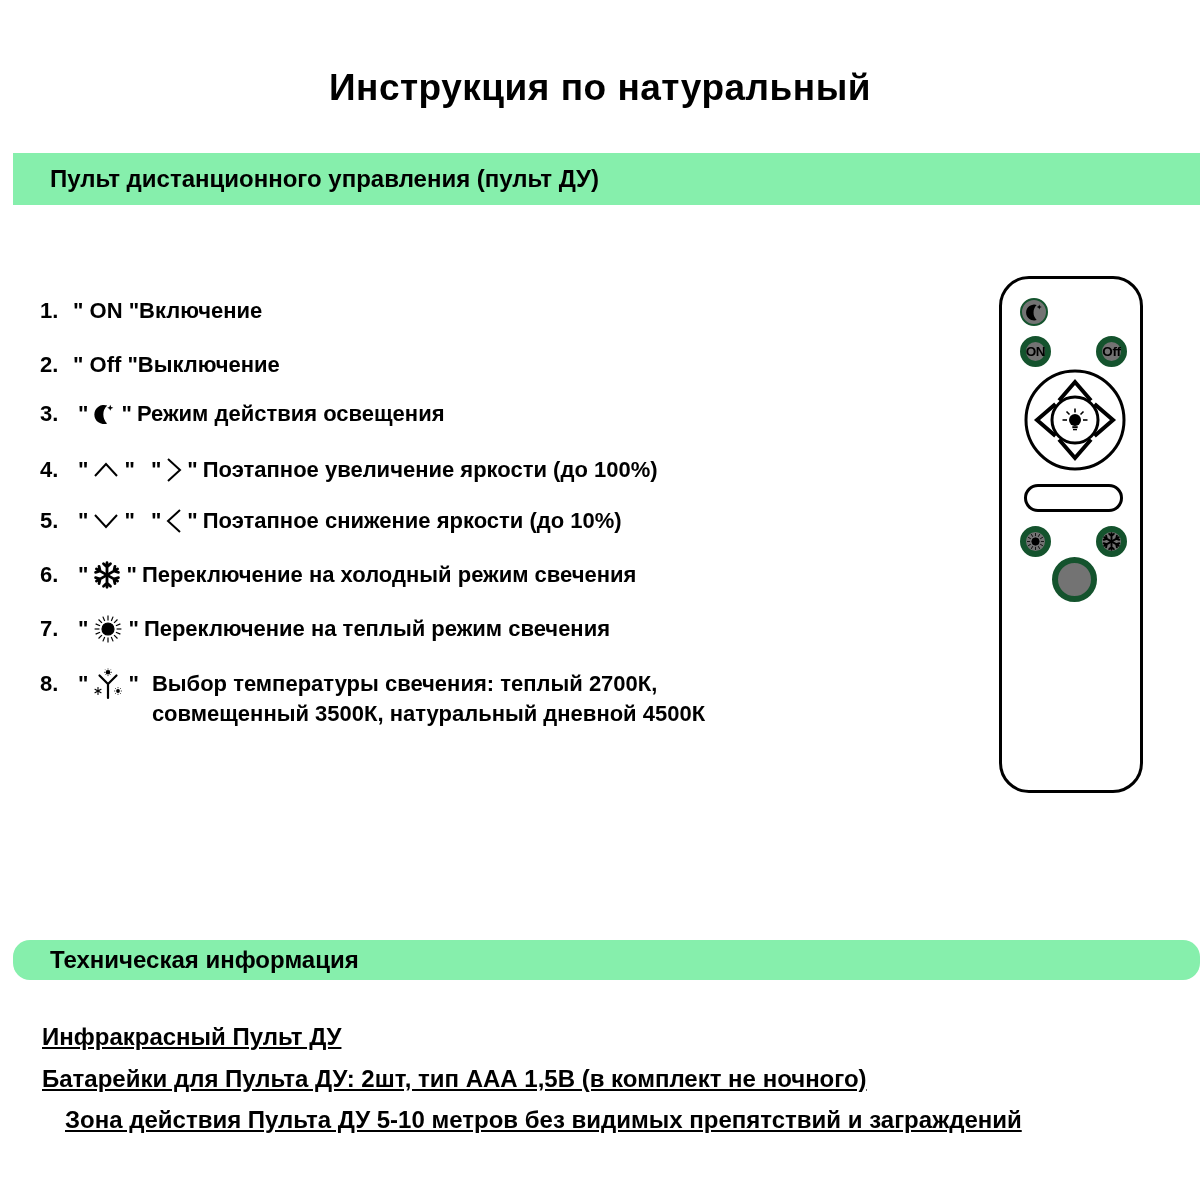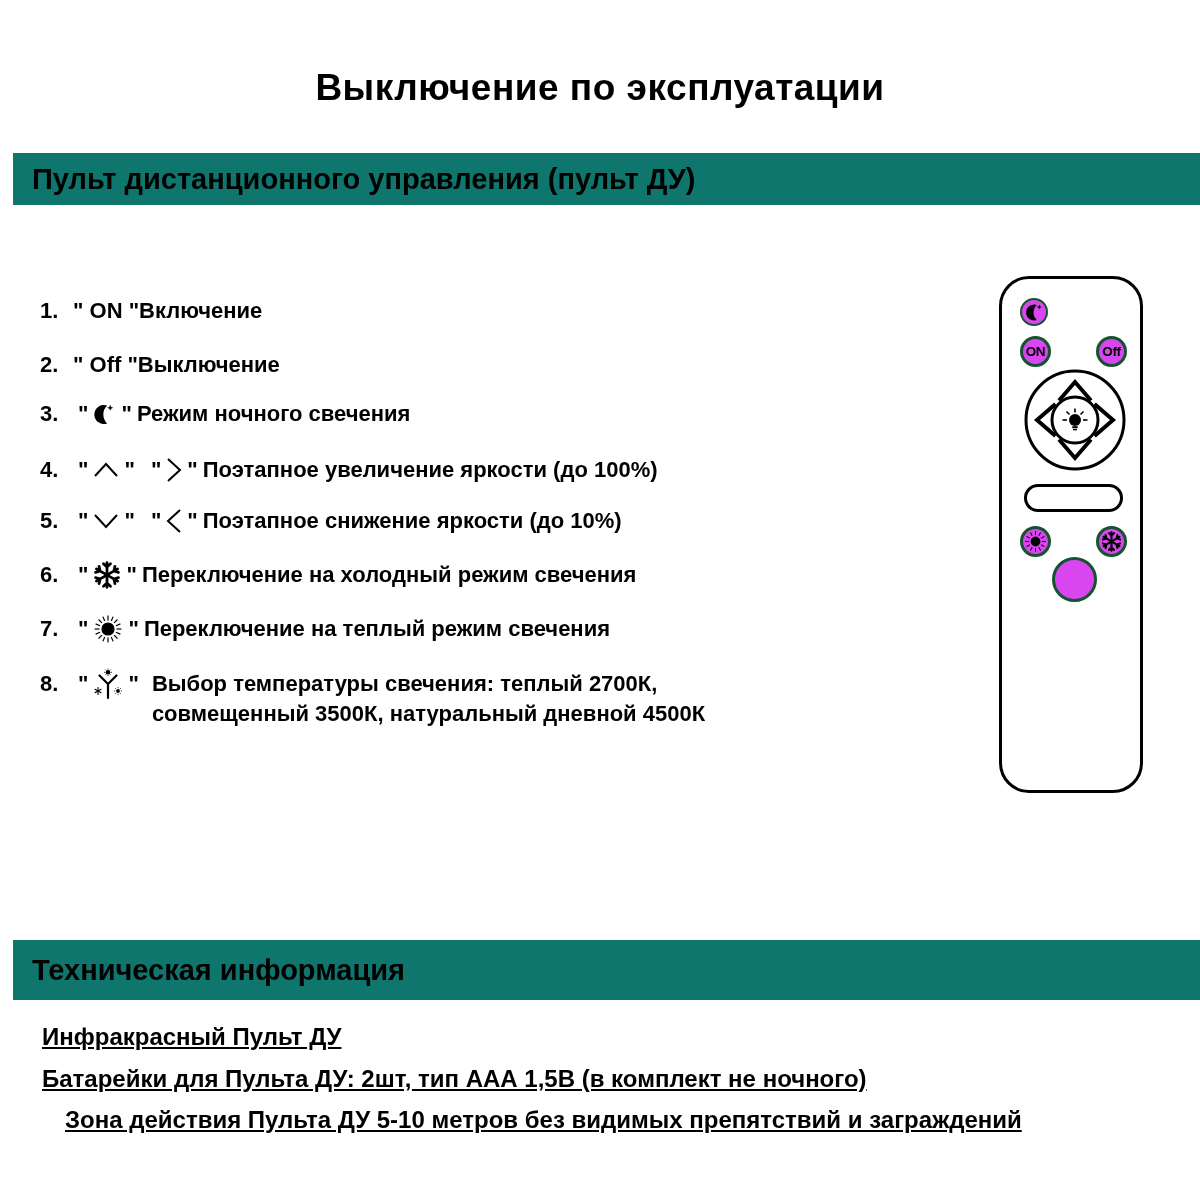--- a/index.html
+++ b/index.html
@@ -1,59 +1,59 @@
 <!DOCTYPE html>
 <html><head>
 <meta charset="utf-8">
 <style>
   * { margin:0; padding:0; box-sizing:border-box; }
   html,body { width:1200px; height:1200px; background:#fff; }
   body { font-family:"Liberation Sans", sans-serif; font-weight:bold; color:#000; position:relative; overflow:hidden; }
 
   .title { position:absolute; top:66px; left:0; width:1200px; text-align:center; font-size:37px; line-height:44px; letter-spacing:0.5px; }
 
-  .banner { position:absolute; left:13px; width:1187px; background:#0f766e; display:flex; align-items:center; padding-left:19px; font-size:29px; }
+  .banner { position:absolute; left:13px; width:1187px; background:#86efac; display:flex; align-items:center; padding-left:37px; font-size:24px; }
   .banner-remote { top:153px; height:52px; }
-  .banner-tech { top:940px; height:60px; }
+  .banner-tech { top:940px; height:40px;border-radius:17px; }
 
   .row { position:absolute; left:40px; display:flex; align-items:center; font-size:22px; line-height:32px; white-space:nowrap; }
   .row .num { margin-right:9px; min-width:24px; }
   .q { margin:0 5px; }
   .desc { margin-left:0; }
   .desc2 { }
   .sp { display:inline-block; width:6px; }
   .icon { display:inline-block; flex:0 0 auto; }
 
   .row8 { align-items:flex-start; line-height:30px; }
   .row8 .l1 { height:30px; display:inline-flex; align-items:center; }
   .two-line { margin-left:8px; }
 
   .tech-line { position:absolute; left:42px; font-size:24px; line-height:30px; white-space:nowrap;text-decoration:underline; }
   .tech-1 { top:1022px; }
   .tech-2 { top:1064px; }
   .tech-3 { top:1105px;margin-left:23px; }
 
   
   .remote { position:absolute; left:999px; top:276px; width:144px; height:517px; border:3px solid #000; border-radius:30px; background:#fff; }
-  .rbtn { position:absolute; border:3px solid #14532d; border-radius:50%; display:flex; align-items:center; justify-content:center; background:#d946ef; }
+  .rbtn { position:absolute; border:6px solid #14532d; border-radius:50%; display:flex; align-items:center; justify-content:center; background:#737373; }
   .moon-btn { left:18px; top:19px; width:28px; height:28px; border-width:2.5px; }
   .on-btn  { left:18px; top:57px; width:31px; height:31px; font-size:13.5px; letter-spacing:-0.3px; }
   .off-btn { left:94px; top:57px; width:31px; height:31px; font-size:13.5px; letter-spacing:-0.3px; }
   .dpad { position:absolute; left:21px; top:89px; }
   .pill-btn { position:absolute; left:22px; top:205px; width:99px; height:28px; border:3px solid #000; border-radius:14px; background:#fff; }
   .warm-btn { left:18px; top:247px; width:31px; height:31px; }
   .cold-btn { left:94px; top:247px; width:31px; height:31px; }
   .round-btn { left:50px; top:278px; width:45px; height:45px; }
 </style>
 </head>
 <body>
 
 <div>
 
-  <h1 class="title">Выключение по эксплуатации</h1>
+  <h1 class="title">Инструкция по натуральный</h1>
 
   <div class="banner banner-remote">
     <span>Пульт дистанционного управления (пульт ДУ)</span>
   </div>
 
   <div class="row" style="top:295px">
     <span class="num">1.</span>
     <span>" ON "</span>
     <span class="desc">Включение</span>
   </div>
@@ -65,21 +65,21 @@
   </div>
 
   <div class="row" style="top:398px">
     <span class="num">3.</span>
     <span class="q">"</span>
     <svg class="icon" width="23" height="25" viewBox="0 0 24 24">
       <path d="M14.8 2.6 A10 10 0 1 0 14.8 21.4 A13 13 0 0 1 14.8 2.6 Z" fill="#000"></path>
       <path d="M18 1.8 L18.9 4.1 L21.2 5 L18.9 5.9 L18 8.2 L17.1 5.9 L14.8 5 L17.1 4.1 Z" fill="#000"></path>
     </svg>
     <span class="q">"</span>
-    <span class="desc">Режим ночного свечения</span>
+    <span class="desc">Режим действия освещения</span>
   </div>
 
   <div class="row" style="top:454px">
     <span class="num">4.</span>
     <span class="q">"</span>
     <svg class="icon" width="26" height="16" viewBox="0 0 26 16">
       <polyline points="2,14 13,2 24,14" fill="none" stroke="#000" stroke-width="2"></polyline>
     </svg>
     <span class="q">"</span>
     <span class="sp"></span>

